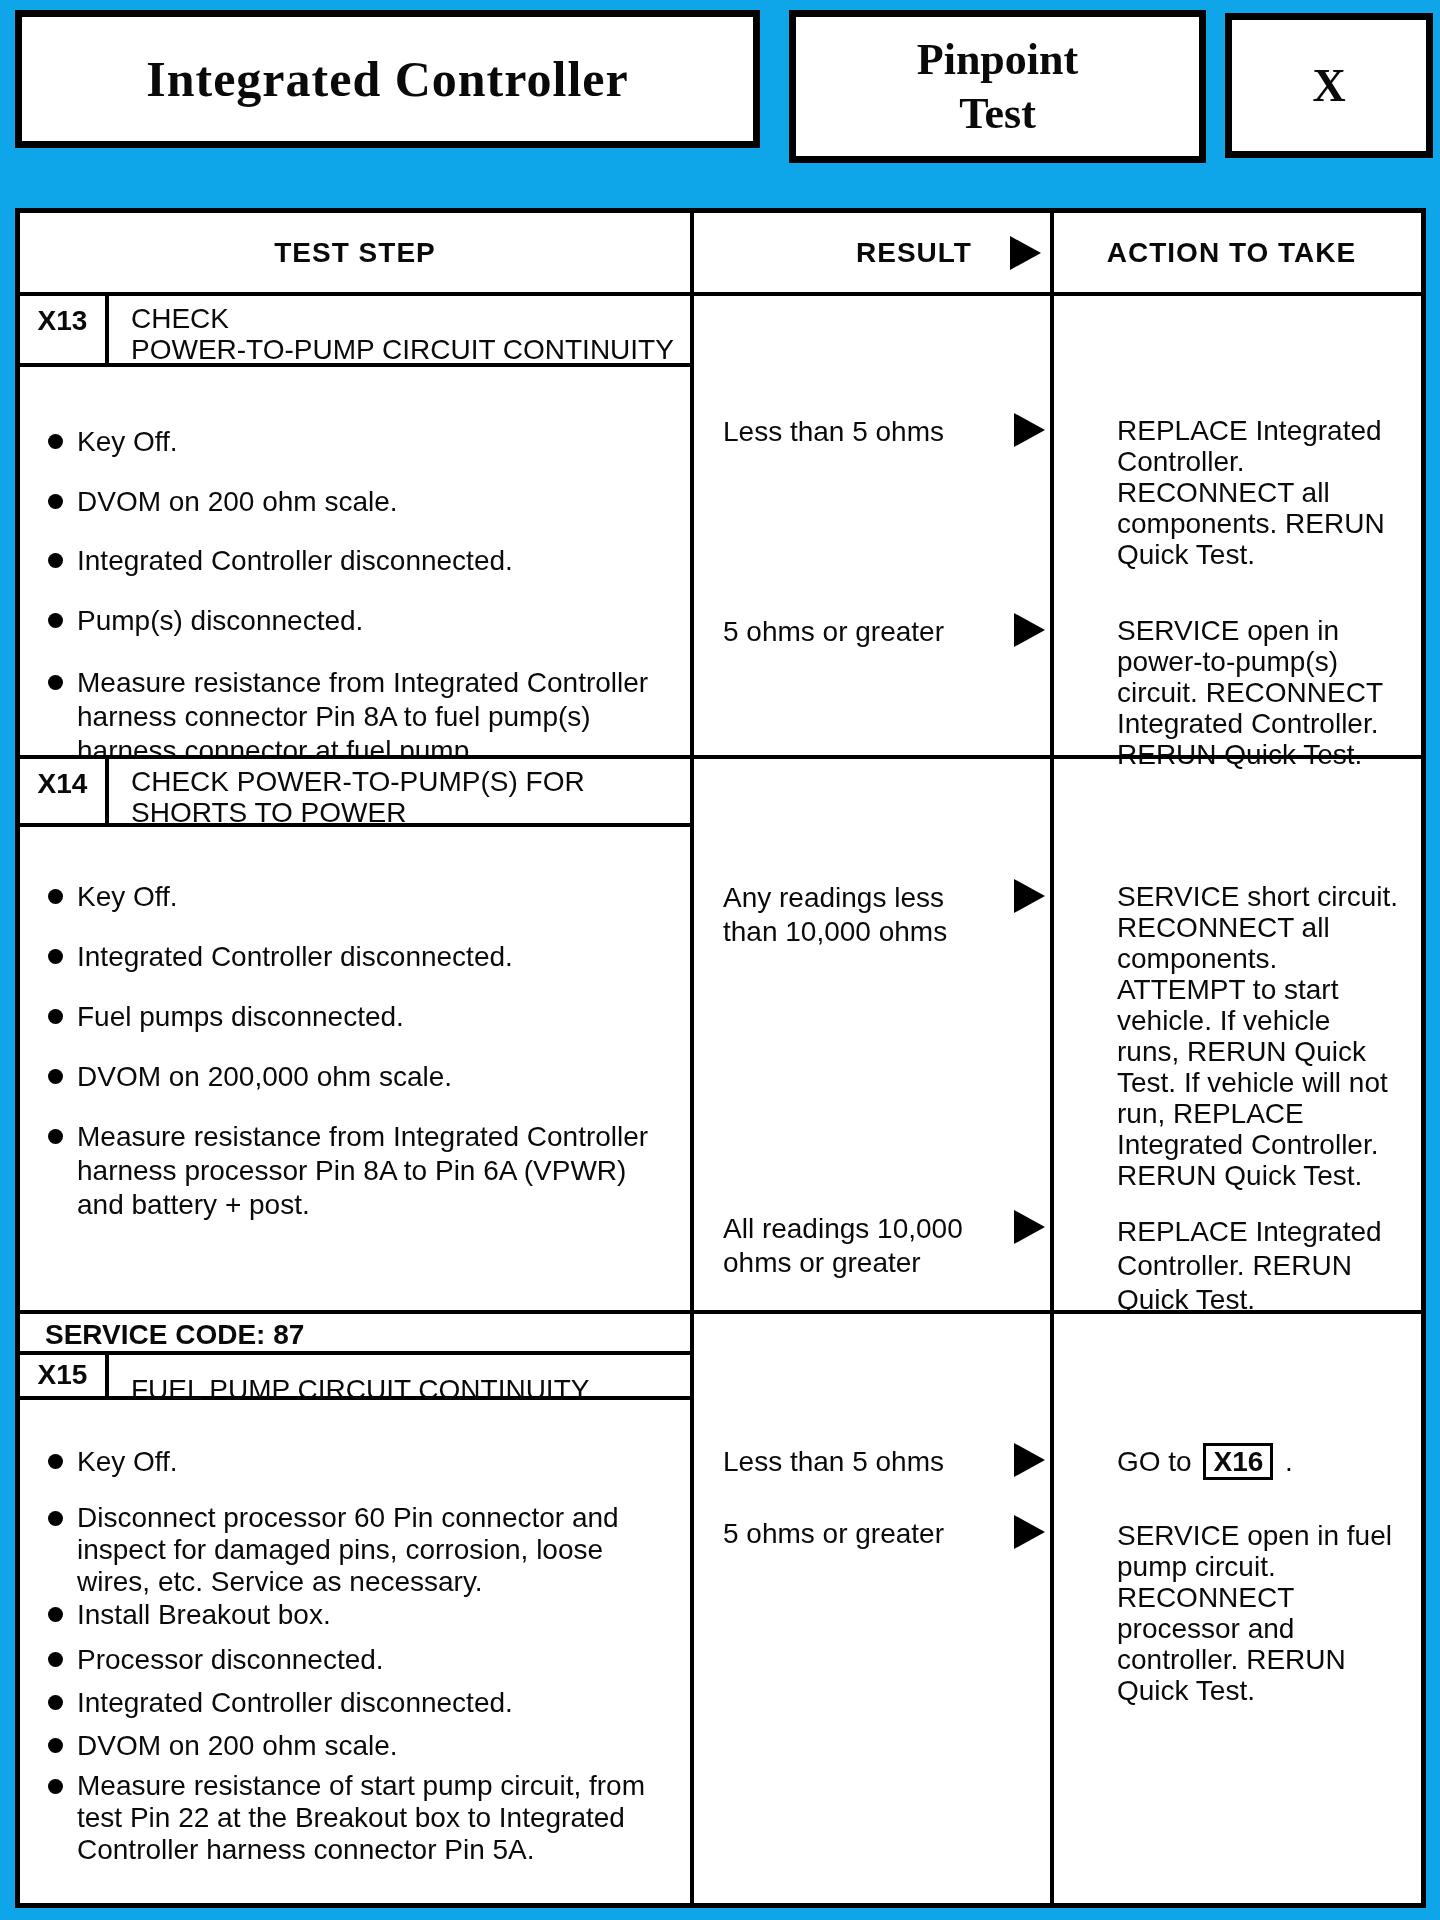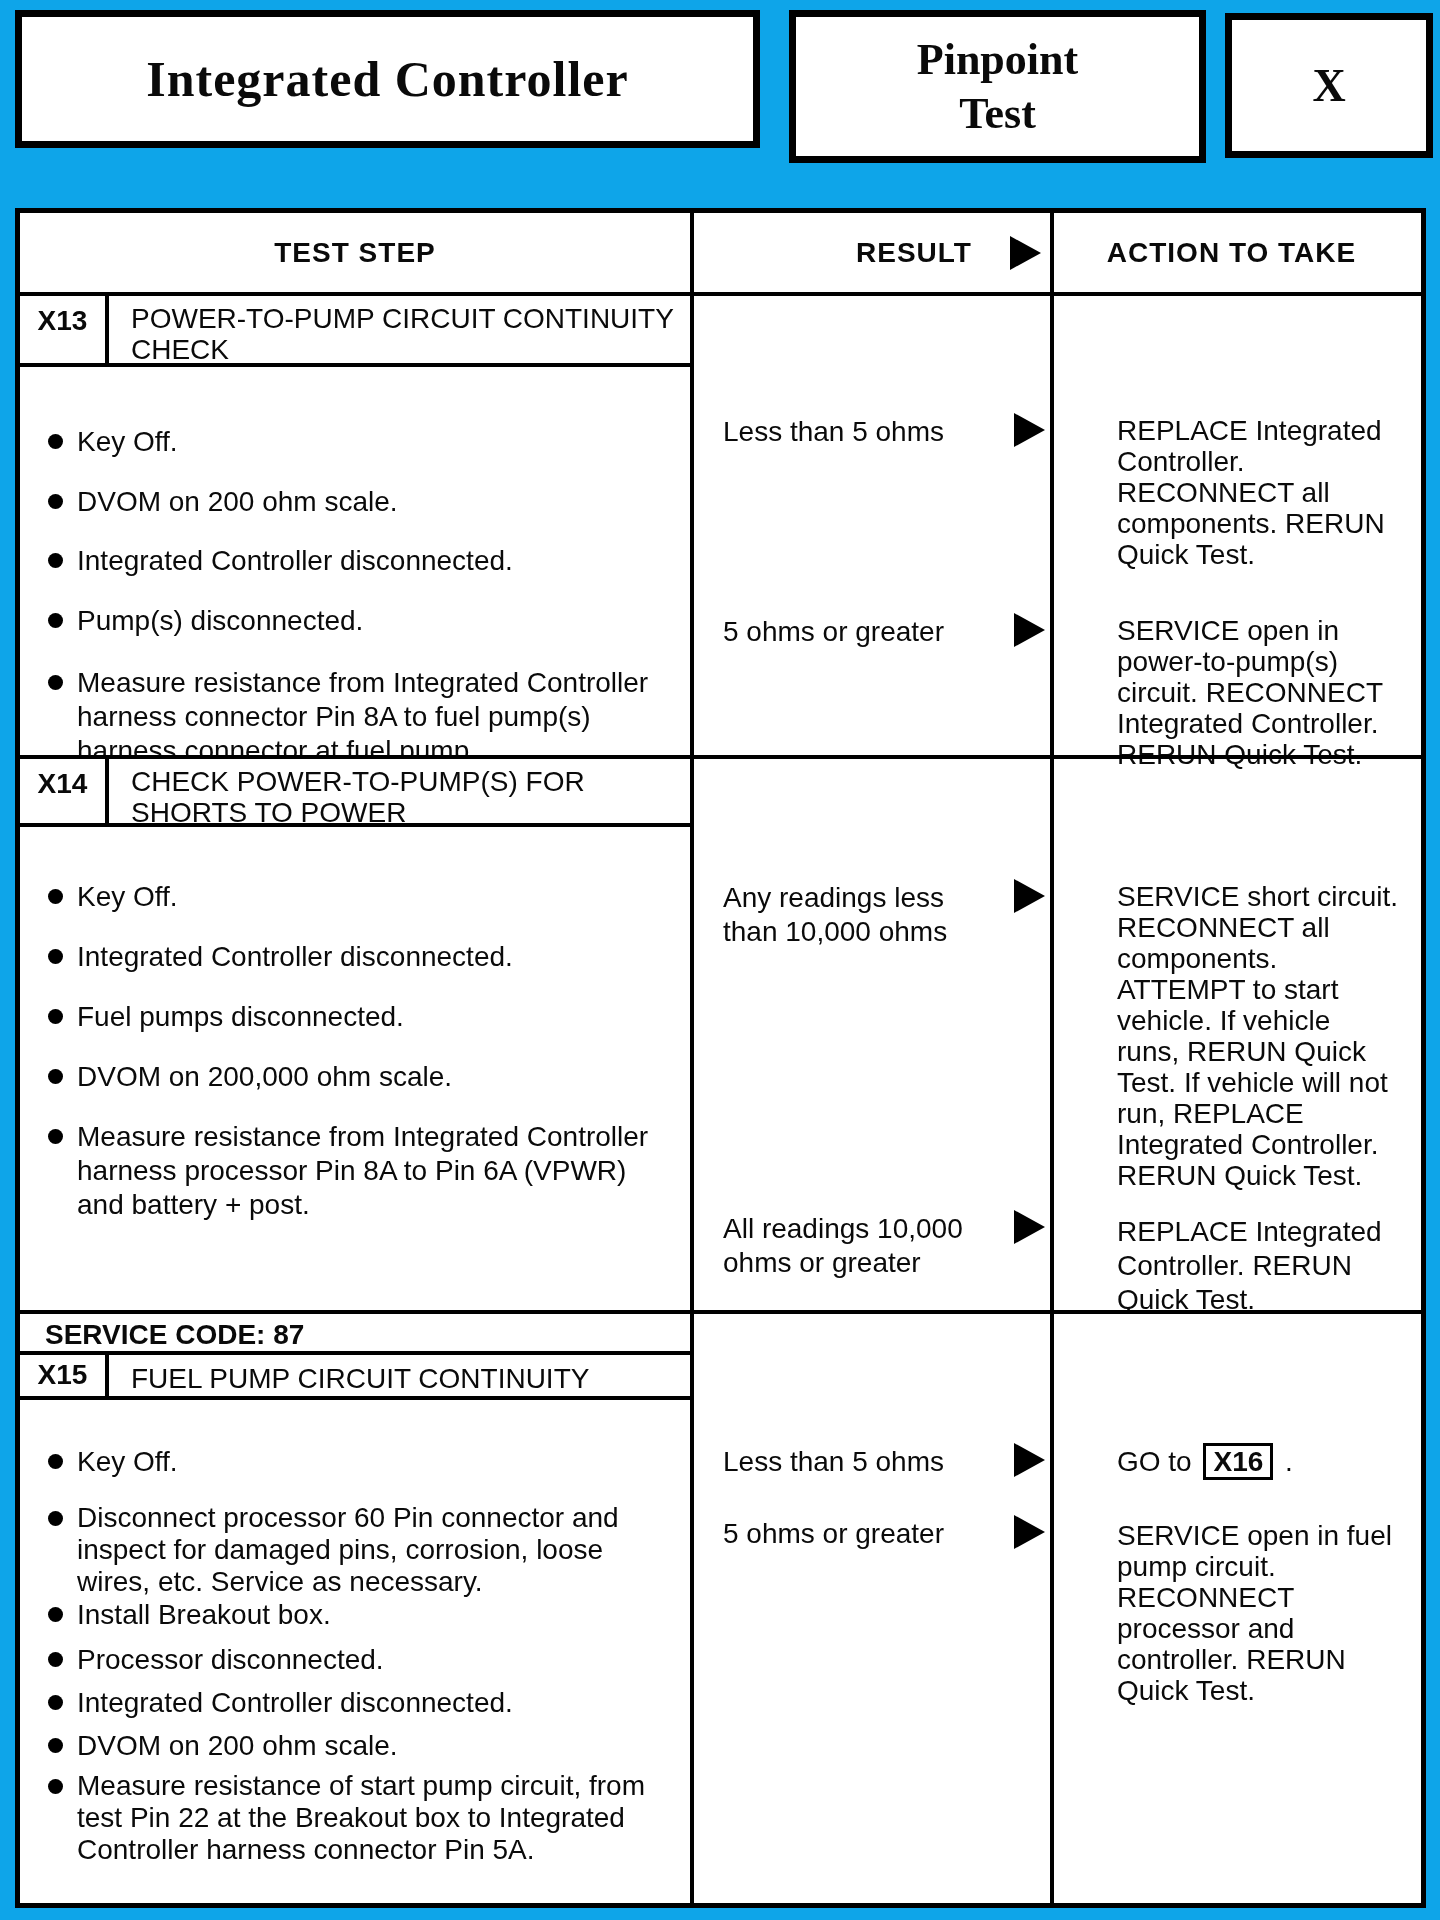--- a/index.html
+++ b/index.html
@@ -71,22 +71,22 @@
     <div class="th th1">TEST STEP</div>
     <div class="th th2">RESULT</div>
     <div class="arr arr-hdr"></div>
     <div class="th th3">ACTION TO TAKE</div>
 
     <div class="hline" style="top:79px"></div>
 
     <div class="trow" style="top:83px;height:67px">
       <div class="sid">X13</div>
       <div class="stitle">
+        <span class="ln">CHECK</span>
         <span class="ln">POWER-TO-PUMP CIRCUIT CONTINUITY</span>
-        <span class="ln">CHECK</span>
       </div>
     </div>
 
     <div class="b" style="top:212px">
       <span class="dot"></span>
       <span class="ln">Key Off.</span>
     </div>
     <div class="b" style="top:272px">
       <span class="dot"></span>
       <span class="ln">DVOM on 200 ohm scale.</span>
@@ -197,21 +197,21 @@
     </div>
 
     <div class="hline" style="top:1097px"></div>
 
     <div class="trow" style="top:1101px;height:37px">
       <div class="svctext">SERVICE CODE: 87</div>
     </div>
 
     <div class="trow" style="top:1142px;height:41px">
       <div class="sid" style="padding-top:4px">X15</div>
-      <div class="stitle" style="padding-top:8px">
+      <div class="stitle" style="padding-top:19px">
         <span class="ln">FUEL PUMP CIRCUIT CONTINUITY</span>
       </div>
     </div>
 
     <div class="b" style="top:1232px">
       <span class="dot"></span>
       <span class="ln">Key Off.</span>
     </div>
     <div class="b lh32" style="top:1289px">
       <span class="dot"></span>

